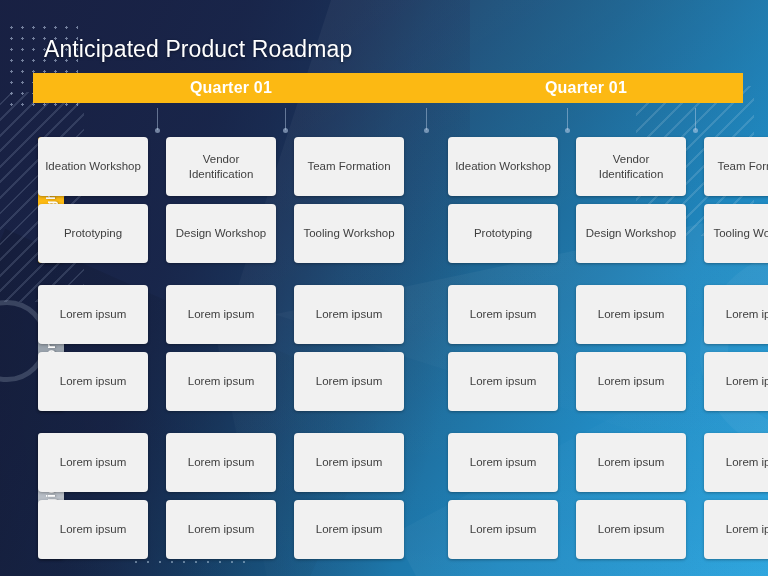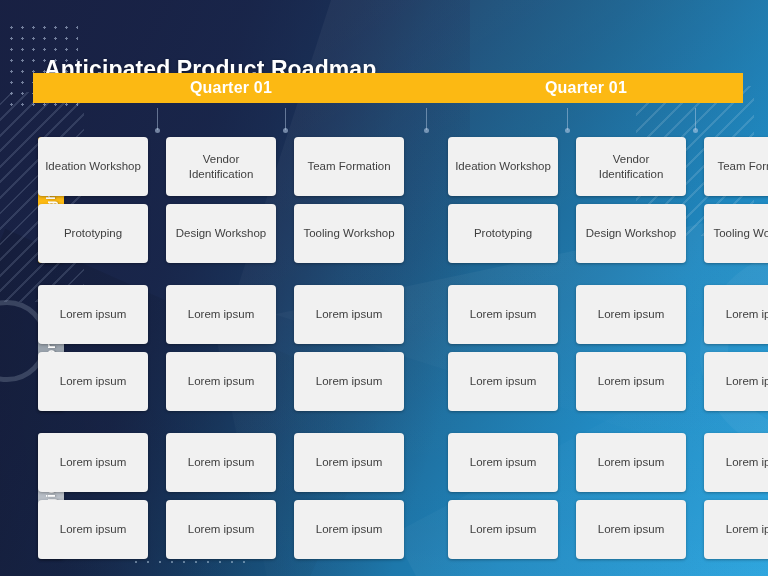--- a/index.html
+++ b/index.html
@@ -112,26 +112,25 @@
     width: 150px; height: 150px;
     border: 28px solid rgba(255,255,255,0.045);
     border-radius: 50%;
   }
 
   
   #title {
     position: absolute;
     left: 44px; top: 36px;
     font-size: 23px;
-    font-weight: bold;
+    font-weight: normal;
     color: #ffffff;
     letter-spacing: 0.1px;
     text-shadow: 0 1px 3px rgba(0,0,0,0.45);
     white-space: nowrap;
-    margin-top: 20px;
   }
 
   
   #quarter-bar {
     position: absolute;
     left: 33px; top: 73px;
     width: 710px; height: 30px;
     background: #fcb913;
     display: flex;
     justify-content: flex-end;

